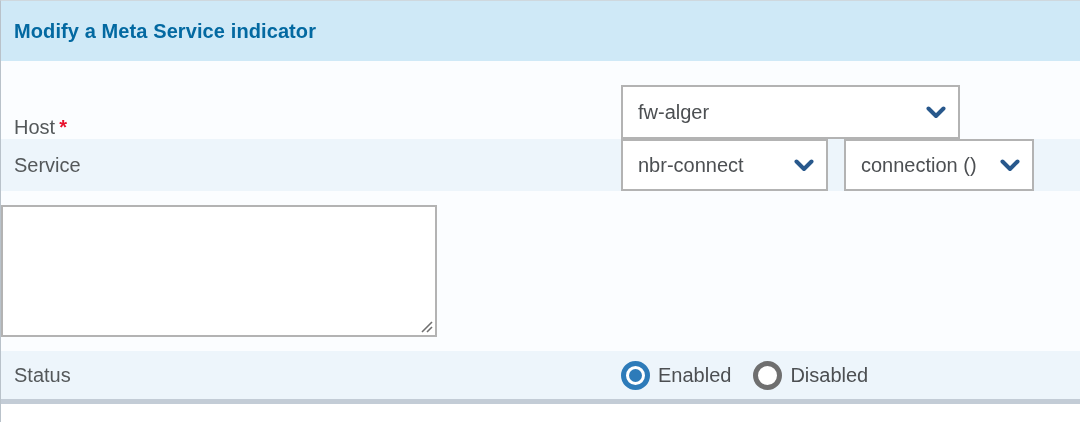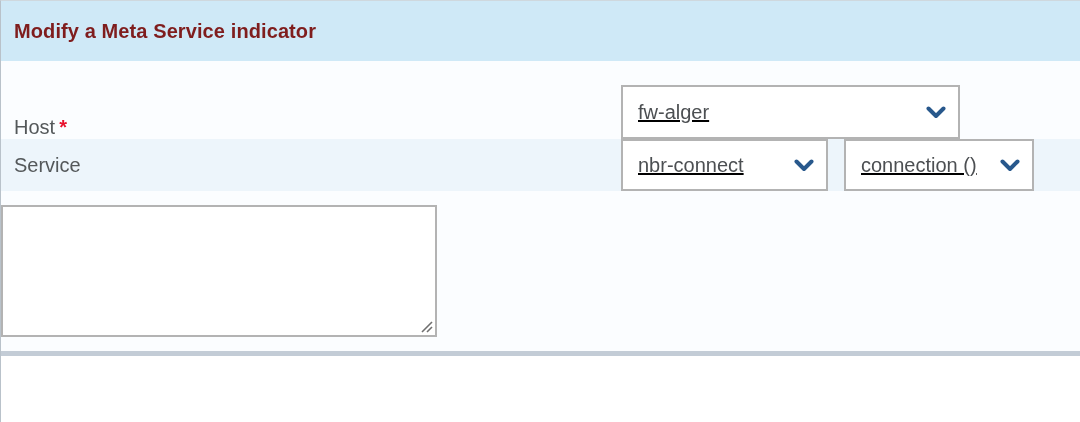--- a/index.html
+++ b/index.html
@@ -19,21 +19,21 @@
   .panel-header {
     height: 60px;
     background: #cfe9f7;
     display: flex;
     align-items: center;
     padding-left: 13px;
   }
   .panel-header .title {
     font-size: 20px;
     font-weight: bold;
-    color: #7f1d1d;
+    color: #0369a1;
     letter-spacing: 0.1px;
   }
   .row {
     display: flex;
     align-items: center;
     width: 100%;
   }
   .row-host     { height: 78px;  background: #fbfdff; align-items: flex-end; }
   .row-service  { height: 52px;  background: #edf5fb; }
   .row-comments { height: 160px; background: #fbfdff; }
@@ -47,21 +47,20 @@
     color: #54585a;
   }
   .required-marker {
     color: #e8112d;
     font-weight: bold;
     margin-left: 4px;
   }
   .field-cell {
     display: flex;
     align-items: center;
-    text-decoration: underline;
   }
 
   
   .select-box {
     background: #ffffff;
     border: 2px solid #b3b3b3;
     height: 54px;
     display: flex;
     align-items: center;
     justify-content: space-between;
@@ -184,16 +183,35 @@
       <div class="textarea-wrap">
         <textarea class="comments-textarea" style=""></textarea>
         <svg class="resize-grip" viewBox="0 0 14 14">
           <path d="M3 13 L13 3" stroke="#6f6f6f" stroke-width="1.6" fill="none"></path>
           <path d="M8 13 L13 8" stroke="#6f6f6f" stroke-width="1.6" fill="none"></path>
         </svg>
       </div>
     </div>
   </div>
 
+  <div class="row row-status">
+    <div class="label-cell">
+      <span>Status</span>
+    </div>
+    <div class="field-cell">
+      <div class="radio-group">
+        <div class="radio-option">
+          <span class="radio-circle radio-selected">
+            <span class="radio-dot"></span>
+          </span>
+          <span class="radio-label">Enabled</span>
+        </div>
+        <div class="radio-option">
+          <span class="radio-circle radio-unselected"></span>
+          <span class="radio-label">Disabled</span>
+        </div>
+      </div>
+    </div>
+  </div>
 
   <div class="bottom-strip"></div>
 
 </div>
 
 </body></html>

